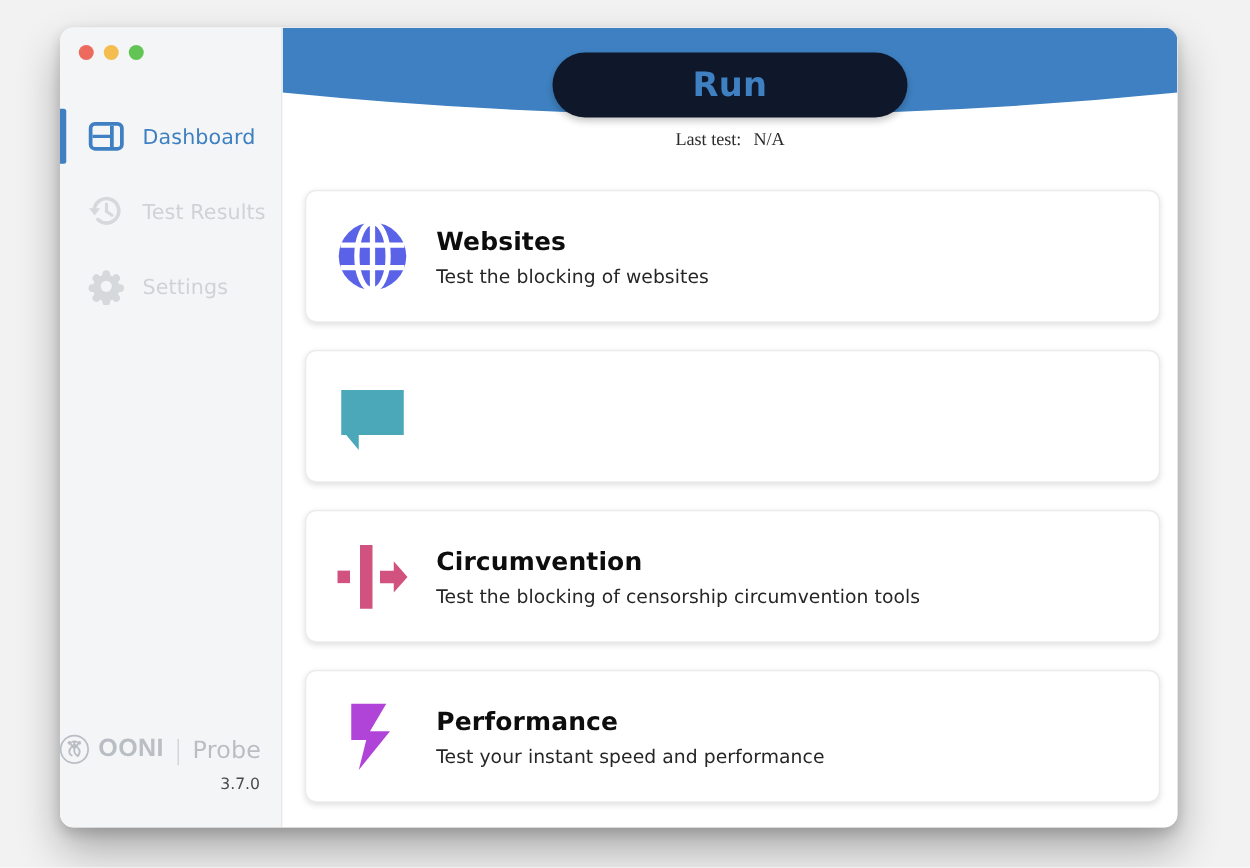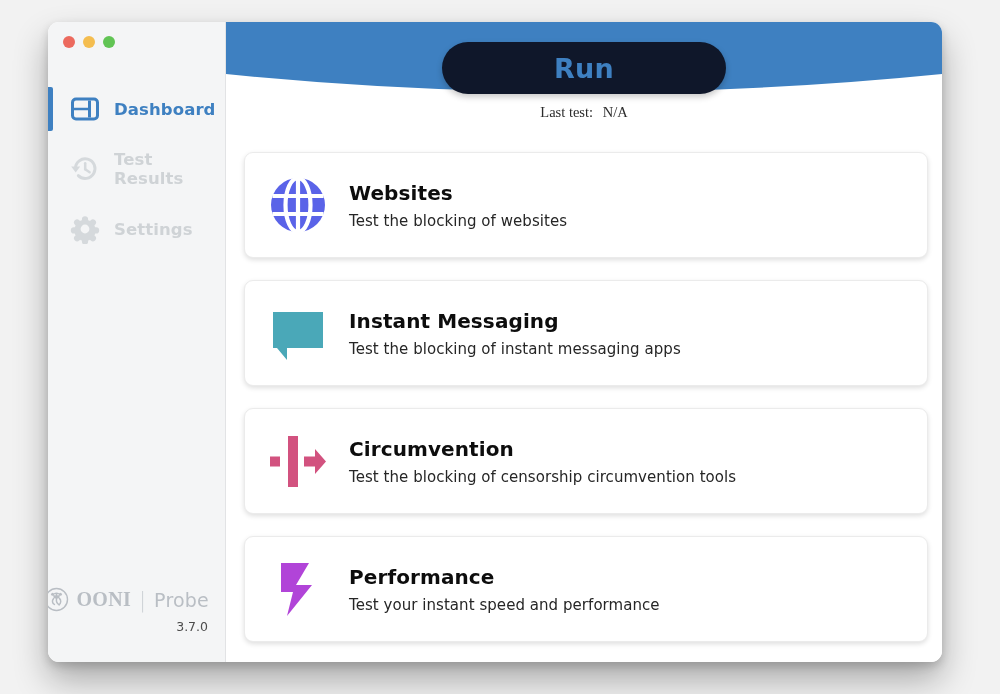--- a/index.html
+++ b/index.html
@@ -55,21 +55,20 @@
   }
   .tl-red    { background: #ec6a5e; }
   .tl-yellow { background: #f4bd4f; }
   .tl-green  { background: #61c454; }
 
   .nav {
     position: absolute;
     top: 57px;
     left: 0;
     right: 0;
-    font-weight: bold;
   }
   .nav-item {
     display: flex;
     align-items: center;
     height: 60px;
     padding-left: 22px;
     position: relative;
     cursor: pointer;
   }
   .nav-item .nav-label {
@@ -98,21 +97,21 @@
     text-align: right;
   }
   .brand-row {
     display: flex;
     align-items: center;
     justify-content: flex-end;
     gap: 7px;
   }
   .brand-mark { width: 25px; height: 25px; display: block; }
   .brand-ooni {
-    font-family: Liberation Serif, serif;
+    font-family: Liberation Sans, sans-serif;
     font-weight: bold;
     font-size: 20px;
     color: #b9bec4;
     letter-spacing: 0.3px;
   }
   .brand-sep {
     color: #cdd1d5;
     font-size: 21px;
     font-weight: 300;
     margin: 0 1px;
@@ -340,24 +339,20 @@
           <span class="card-desc">Test the blocking of websites</span>
         </span>
       </div>
 
       <div class="card">
         <span class="card-icon">
           <svg viewBox="0 0 58 58" width="58" height="58">
             <path fill="#4aa8b8" d="M4 8 H54 V44 H18 L18 56 L8 44 H4 Z"></path>
           </svg>
         </span>
-        <span class="card-text">
-          <span class="card-title">Instant Messaging</span>
-          <span class="card-desc">Test the blocking of instant messaging apps</span>
-        </span>
       </div>
 
       <div class="card">
         <span class="card-icon">
           <svg viewBox="0 0 58 58" width="58" height="58">
             <rect x="1" y="24.5" width="10" height="10" fill="#d2527f"></rect>
             <rect x="19" y="4" width="10" height="51" fill="#d2527f"></rect>
             <path fill="#d2527f" d="M35 24.5 H46 V17 L57 29.5 L46 42 V34.5 H35 Z"></path>
           </svg>
         </span>

